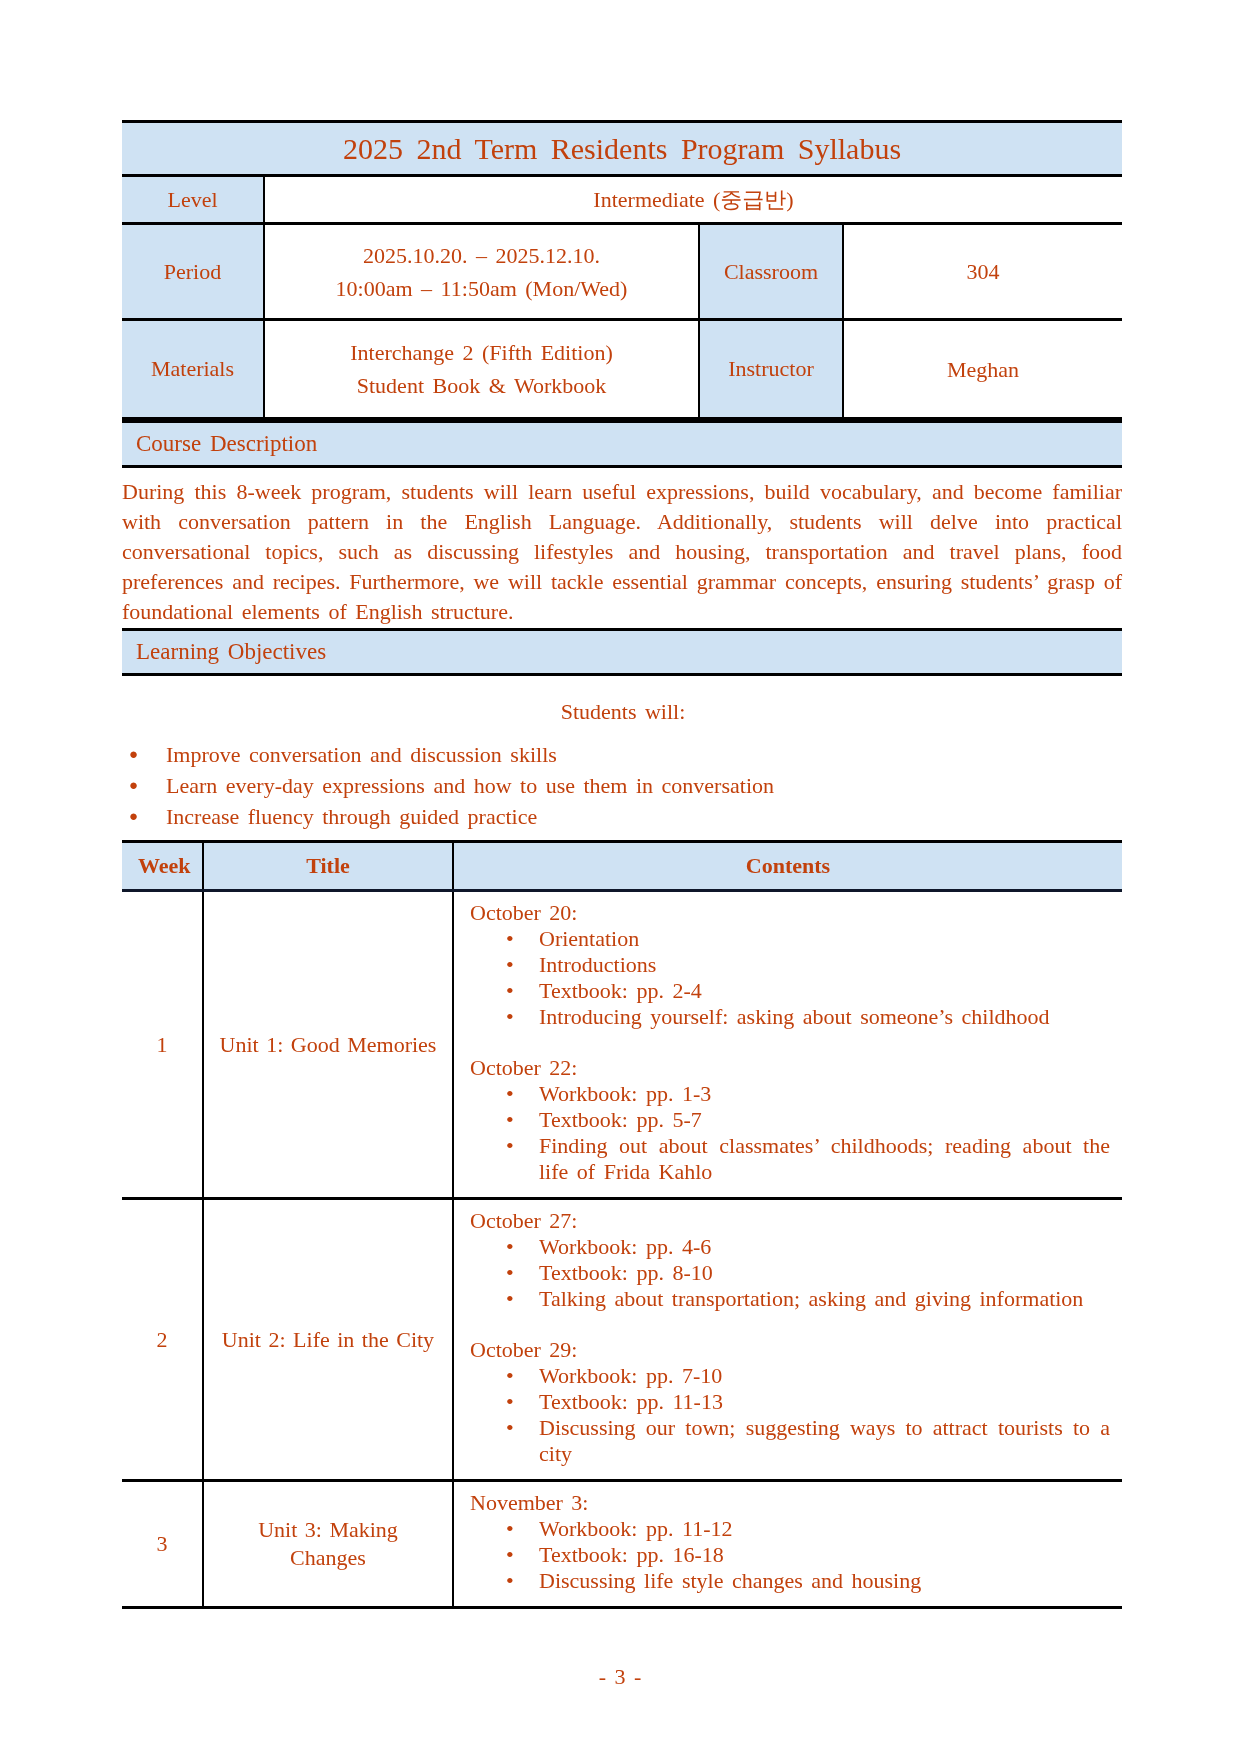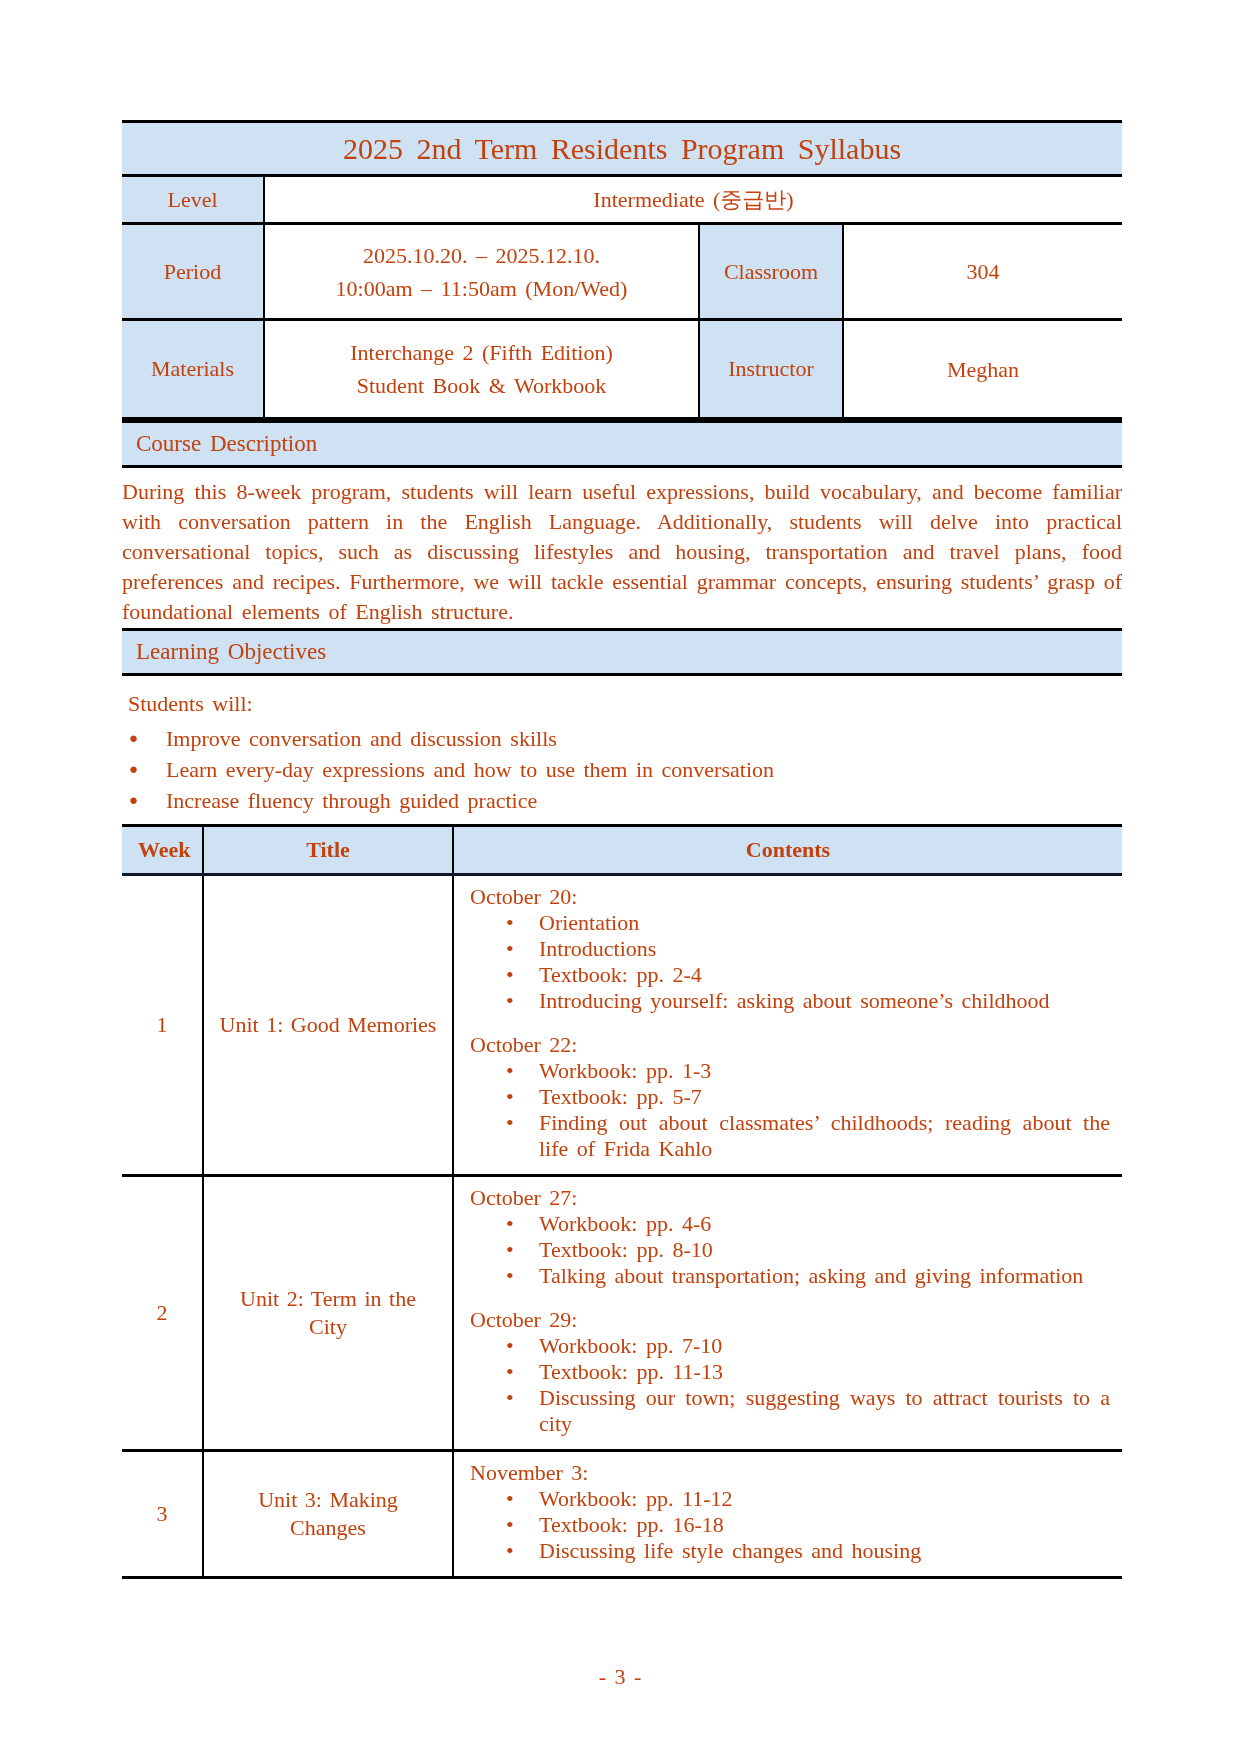--- a/index.html
+++ b/index.html
@@ -59,21 +59,21 @@
   .description {
     margin: 0;
     padding: 9px 0 1px 0;
     font-size: 22px;
     line-height: 30px;
     text-align: justify;
   }
 
   
   .objectives { padding: 8px 0 8px 2px; font-size: 22px; line-height: 31px; }
-  .obj-intro { margin: 4px; }
+  .obj-intro { margin: 12px; text-align: center; }
   .obj-item { display: flex; }
   .obj-dot { flex: none; width: 37px; padding-left: 5px; font-size: 15px; }
   .obj-text { flex: 1; }
 
   
   table.schedule {
     width: 100%;
     border-collapse: collapse;
     table-layout: fixed;
     border-top: 3px solid #000;
@@ -83,21 +83,21 @@
     background: var(--accent);
     font-weight: bold;
     border-bottom: 3px solid #0f172a;
     padding: 10px 16px;
   }
   table.schedule th + th, table.schedule td + td { border-left: 2px solid #000; }
   table.schedule td { border-bottom: 3px solid #000; vertical-align: middle; }
   .week-cell { text-align: center; }
   .title-cell { text-align: center; padding: 0 14px; line-height: 28px; word-spacing: 2px; border-radius: 30px; }
   .contents-cell { padding: 8px 12px 12px 16px; line-height: 26px; }
-  .session + .session { margin-top: 18px; }
+  .session + .session { margin-top: 25px; }
   .session-date { text-align: left; }
   .bullet-item { display: flex; padding-left: 36px; }
   .dot { flex: none; width: 33px; }
   .bt { flex: 1; text-align: justify; }
 
   
   .footer {
     position: absolute;
     top: 1664px;
     left: 0;
@@ -219,21 +219,21 @@
                 </div>
                 <div class="bullet-item">
                   <span class="dot">•</span>
                   <span class="bt">Finding out about classmates’ childhoods; reading about the life of Frida Kahlo</span>
                 </div>
               </div>
             </td>
           </tr>
           <tr>
             <td class="week-cell">2</td>
-            <td class="title-cell">Unit 2: Term in the City</td>
+            <td class="title-cell">Unit 2: Life in the City</td>
             <td class="contents-cell">
               <div class="session">
                 <div class="session-date">October 27:</div>
                 <div class="bullet-item">
                   <span class="dot">•</span>
                   <span class="bt">Workbook: pp. 4-6</span>
                 </div>
                 <div class="bullet-item">
                   <span class="dot">•</span>
                   <span class="bt">Textbook: pp. 8-10</span>

